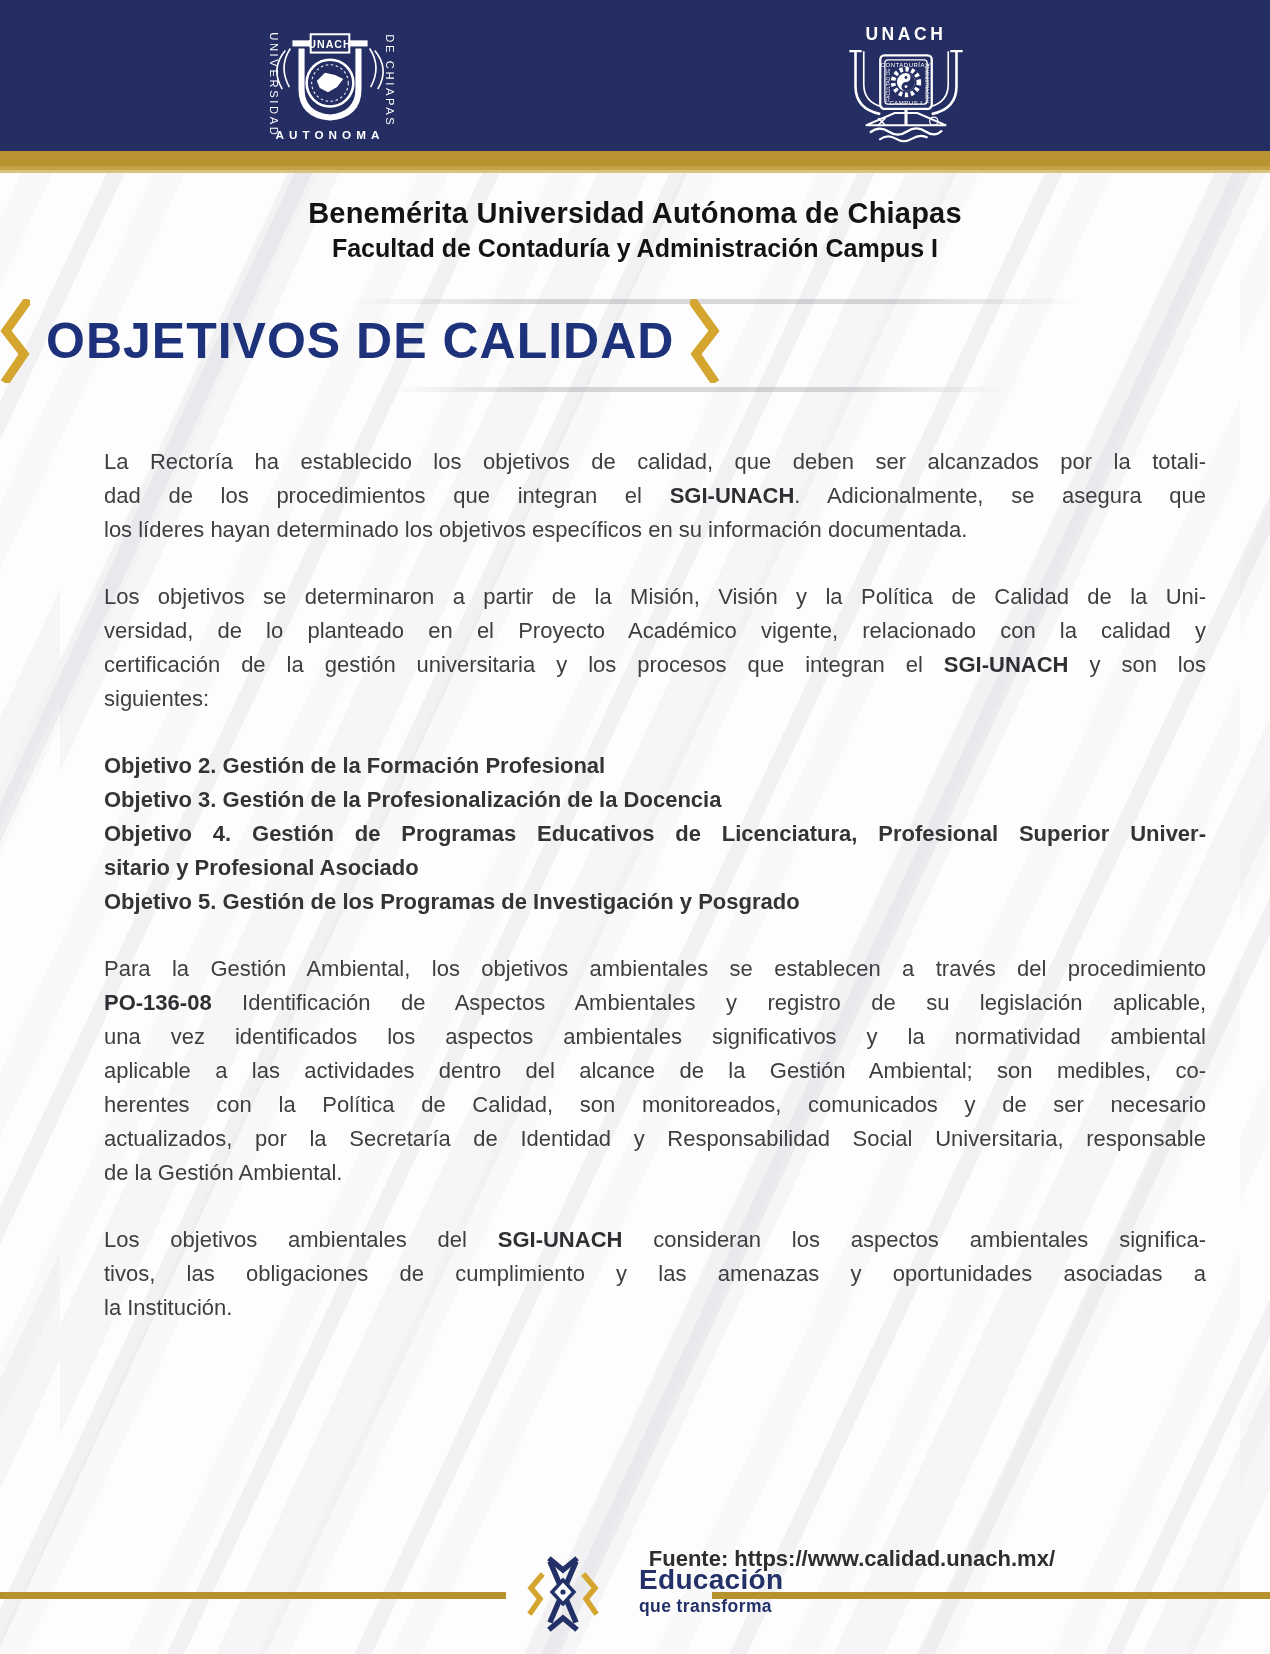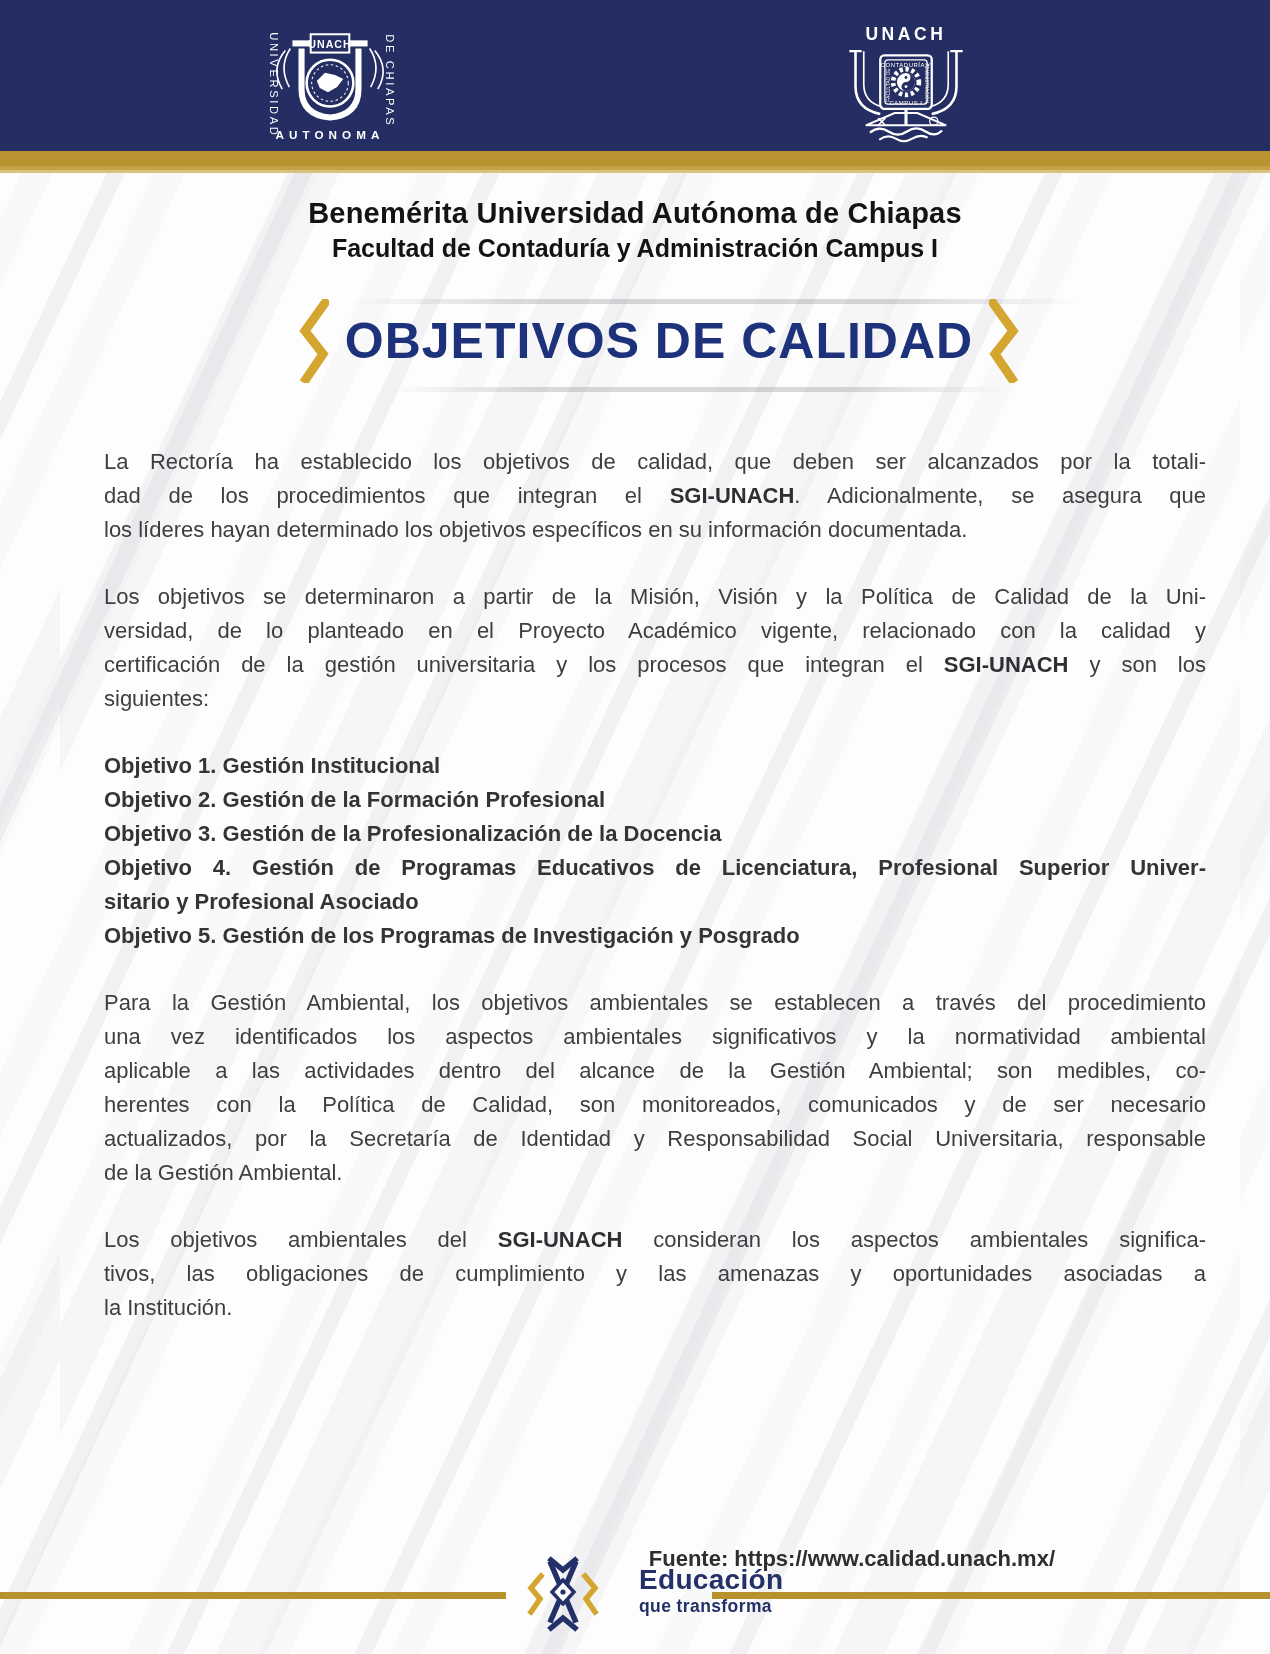--- a/index.html
+++ b/index.html
@@ -14,21 +14,21 @@
     background-position:0 0,60px 0,-30px 0;
   }
   
   .band{position:relative;height:151px;background:#252E63;}
   .logo-left{position:absolute;left:242px;top:18px;width:176px;height:126px;}
   .logo-right{position:absolute;left:818px;top:12px;width:176px;height:136px;}
   .gold-stripe{height:22px;background:linear-gradient(180deg,#B8932F 0%,#B8932F 66%,#C6A246 66%,#C6A246 86%,#D9C180 86%,#D9C180 100%);}
   
   .h1{margin:24px 0 0;text-align:center;font-size:29px;font-weight:bold;color:#131313;letter-spacing:.2px;}
   .h2{margin:4px 0 6px;text-align:center;font-size:25px;font-weight:bold;color:#131313;}
-  .title-row{margin-top:36px;display:flex;align-items:center;justify-content:center;gap:16px;position:relative;padding-left:48px;}
+  .title-row{margin-top:36px;display:flex;align-items:center;gap:16px;position:relative;}
   .doc-title{font-size:50px;font-weight:bold;color:#1D327B;letter-spacing:1px;}
   .chev{width:30px;height:84px;display:block;}
   .ribbon{position:absolute;height:5px;border-radius:3px;opacity:.5;filter:blur(.6px);
     background:linear-gradient(90deg,rgba(120,120,128,0) 0%,rgba(120,120,128,.55) 25%,rgba(120,120,128,.55) 75%,rgba(120,120,128,0) 100%);}
   .ribbon1{left:350px;top:299px;width:730px;}
   .ribbon2{left:390px;top:387px;width:620px;}
   
   .content{padding:62px 64px 0 104px;}
   .para{font-size:22px;line-height:34px;color:#3E3E41;}
   .para + .para{margin-top:33px;}
@@ -128,37 +128,35 @@
           <div class="pline">dad de los procedimientos que integran el <strong>SGI-UNACH</strong>. Adicionalmente, se asegura que</div>
           <div class="pline last">los líderes hayan determinado los objetivos específicos en su información documentada.</div>
         </div>
         <div class="para">
           <div class="pline">Los objetivos se determinaron a partir de la Misión, Visión y la Política de Calidad de la Uni-</div>
           <div class="pline">versidad, de lo planteado en el Proyecto Académico vigente, relacionado con la calidad y</div>
           <div class="pline">certificación de la gestión universitaria y los procesos que integran el <strong>SGI-UNACH</strong> y son los</div>
           <div class="pline last">siguientes:</div>
         </div>
         <div class="para bold tight">
-          <div class="pline last">Objetivo 1. Gestión Institucional</div>
-        </div>
-        <div class="para bold tight">
           <div class="pline last">Objetivo 2. Gestión de la Formación Profesional</div>
         </div>
         <div class="para bold tight">
           <div class="pline last">Objetivo 3. Gestión de la Profesionalización de la Docencia</div>
         </div>
         <div class="para bold tight">
           <div class="pline">Objetivo 4. Gestión de Programas Educativos de Licenciatura, Profesional Superior Univer-</div>
           <div class="pline last">sitario y Profesional Asociado</div>
         </div>
         <div class="para bold tight">
           <div class="pline last">Objetivo 5. Gestión de los Programas de Investigación y Posgrado</div>
         </div>
         <div class="para">
           <div class="pline">Para la Gestión Ambiental, los objetivos ambientales se establecen a través del procedimiento</div>
+          <div class="pline"><strong>PO-136-08</strong> Identificación de Aspectos Ambientales y registro de su legislación aplicable,</div>
           <div class="pline">una vez identificados los aspectos ambientales significativos y la normatividad ambiental</div>
           <div class="pline">aplicable a las actividades dentro del alcance de la Gestión Ambiental; son medibles, co-</div>
           <div class="pline">herentes con la Política de Calidad, son monitoreados, comunicados y de ser necesario</div>
           <div class="pline">actualizados, por la Secretaría de Identidad y Responsabilidad Social Universitaria, responsable</div>
           <div class="pline last">de la Gestión Ambiental.</div>
         </div>
         <div class="para">
           <div class="pline">Los objetivos ambientales del <strong>SGI-UNACH</strong> consideran los aspectos ambientales significa-</div>
           <div class="pline">tivos, las obligaciones de cumplimiento y las amenazas y oportunidades asociadas a</div>
           <div class="pline last">la Institución.</div>

